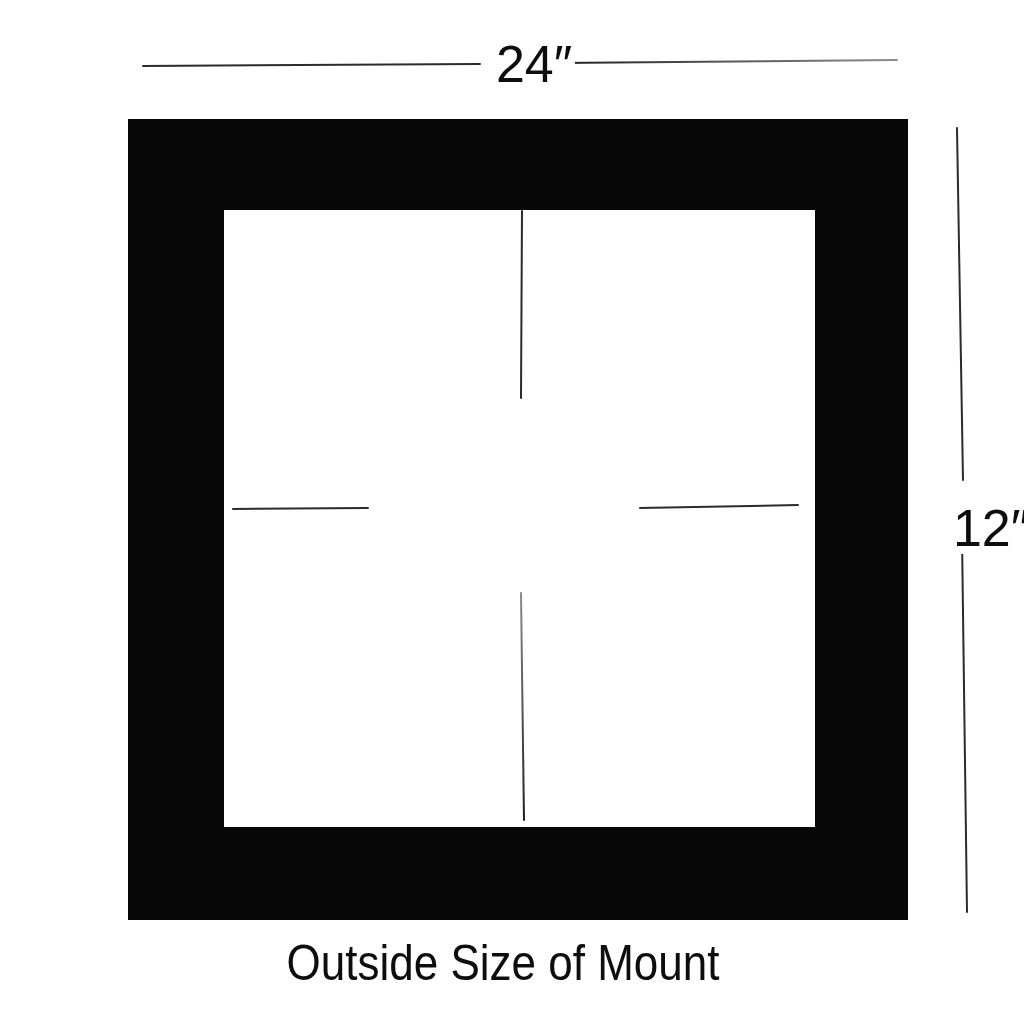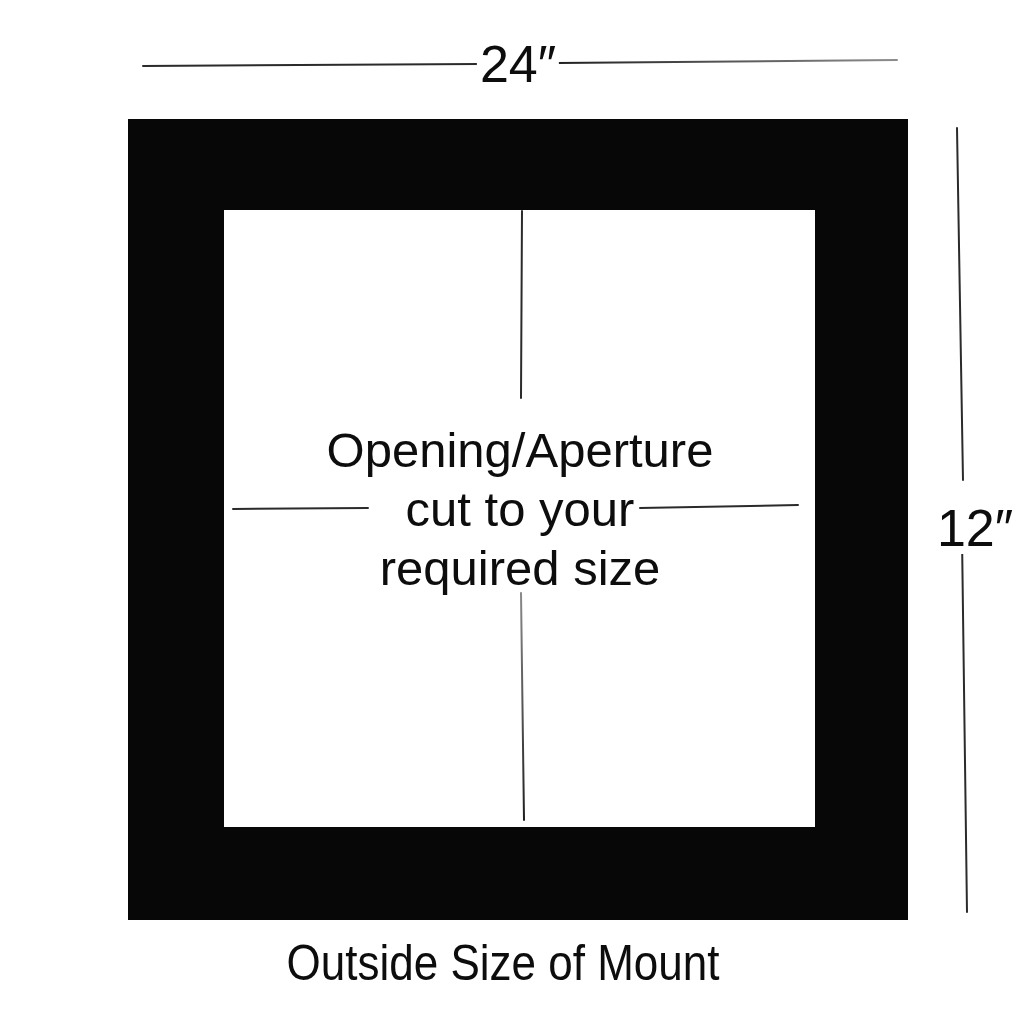--- a/index.html
+++ b/index.html
@@ -33,20 +33,21 @@
   svg.lines line {
     stroke: var(--c-line, #2b2b2b);
     stroke-width: 2;
     stroke-linecap: round;
   }
   .label {
     position: absolute;
     transform: translate(-50%, -50%);
     white-space: nowrap;
     line-height: 1;
+    margin-left: 16px;
   }
   .dim-label {
     font-size: 52px;
     background: var(--c-bg, #ffffff);
     padding: 0 3px;
   }
   .width-label  { left: 518px; top: 64px; }
   .height-label { left: 975px; top: 528px; }
   .caption {
     position: absolute;
@@ -93,21 +94,16 @@
     <line x1="522" y1="211" x2="521" y2="398"></line>
     <line x1="521" y1="593" x2="524" y2="820" style="stroke:url(#fadeV)"></line>
     <line x1="233" y1="509" x2="368" y2="508"></line>
     <line x1="640" y1="508" x2="798" y2="505"></line>
   </svg>
 
   <div class="label dim-label width-label">24″</div>
 
   <div class="label dim-label height-label">12″</div>
 
-  <div class="caption">
-    <div>Opening/Aperture</div>
-    <div>cut to your</div>
-    <div>required size</div>
-  </div>
 
   <div class="bottom-label">Outside Size of Mount</div>
 
 </div>
 
 </body></html>

